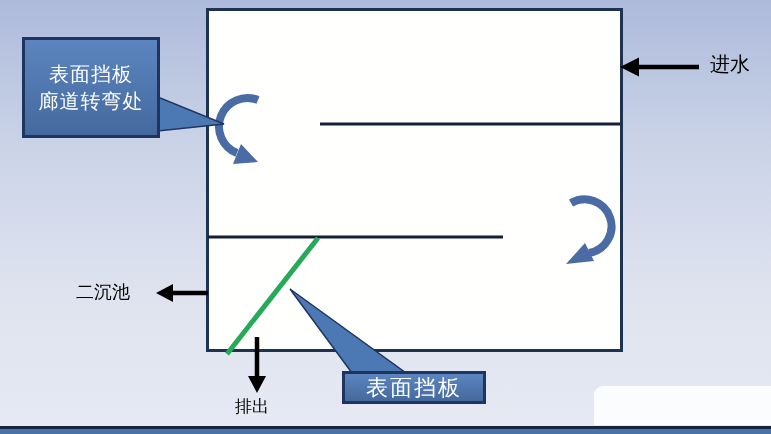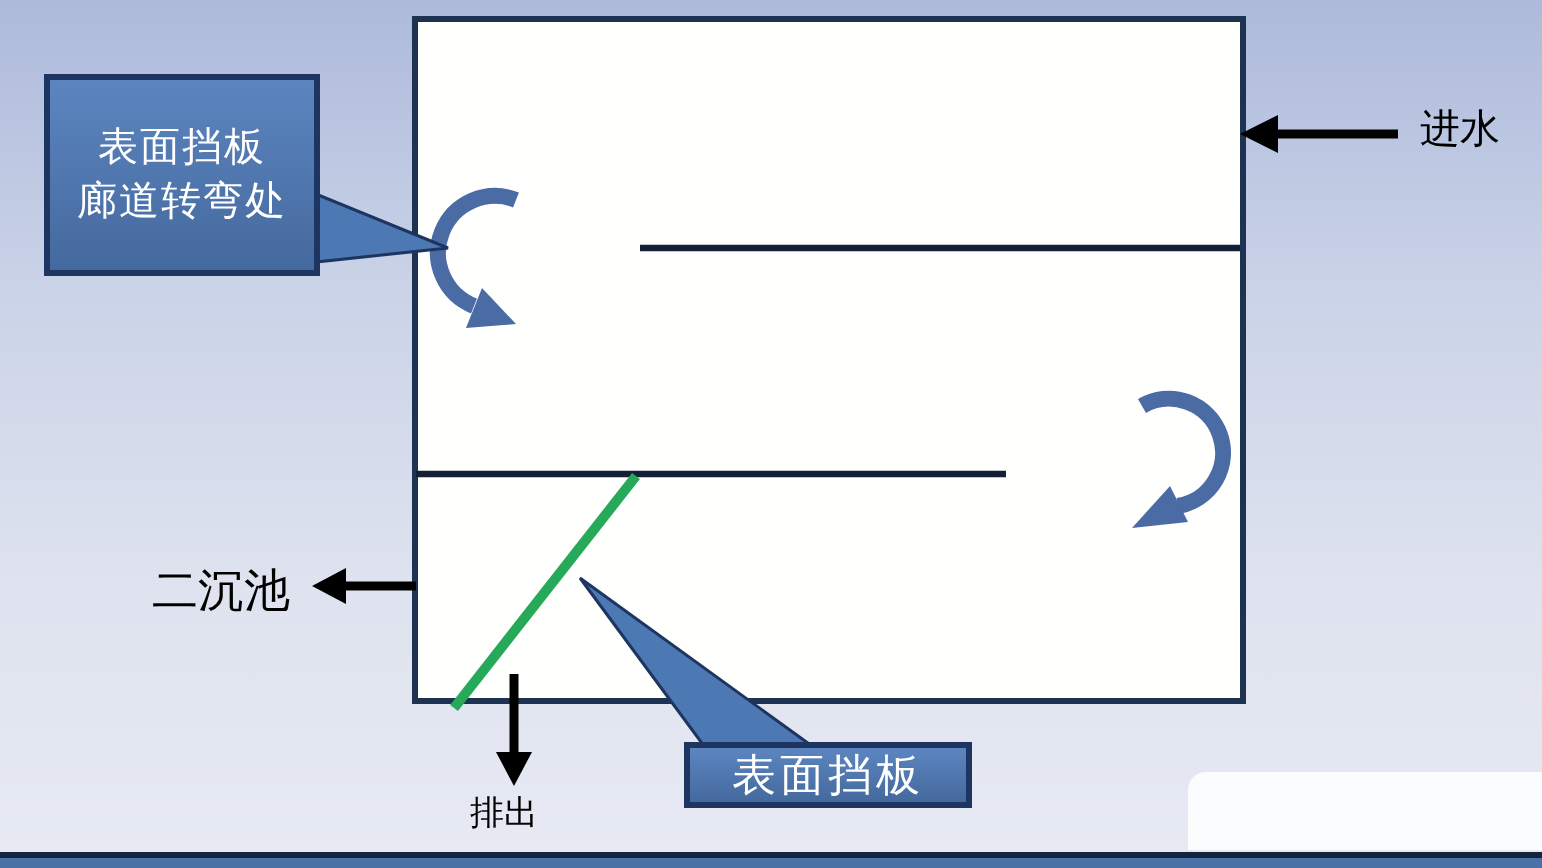--- a/index.html
+++ b/index.html
@@ -15,21 +15,21 @@
     border:3px solid #1d3560;
     color:#ffffff;
     display:flex;flex-direction:column;align-items:center;justify-content:center;
     text-align:center;box-sizing:border-box;
     letter-spacing:1px;
   }
   .callout-free-surface{left:22px;top:37px;width:138px;height:101px;font-size:20px;line-height:27px;}
   .callout-surface-baffle{left:342px;top:371px;width:144px;height:33px;font-size:22px;letter-spacing:2px;}
   .diagram-label{position:absolute;z-index:2;color:#000;white-space:nowrap;}
   .label-inlet{left:710px;top:51px;font-size:20px;}
-  .label-clarifier{left:76px;top:280px;font-size:23px;}
+  .label-clarifier{left:76px;top:280px;font-size:18px;}
   .label-discharge{left:235px;top:395px;font-size:17px;}
   .watermark-patch{
     position:absolute;z-index:2;left:594px;top:386px;width:177px;height:39px;
     background:#fbfcfe;border-top-left-radius:9px;
   }
   .bottom-bar{
     position:absolute;z-index:4;left:0;right:0;bottom:0;height:5px;
     background:#4b72a7;border-top:3px solid #16253e;
   }
 </style>

